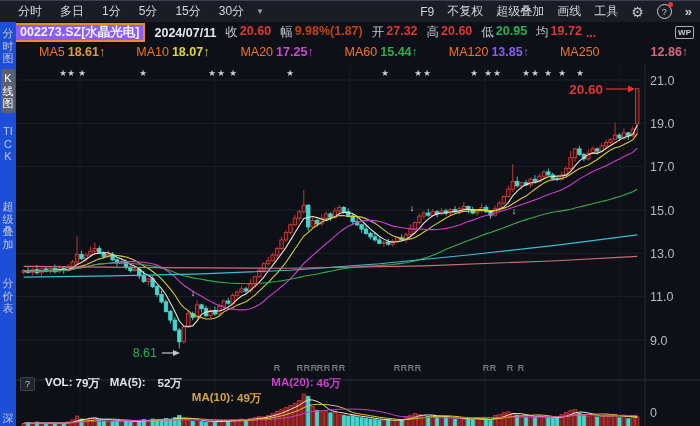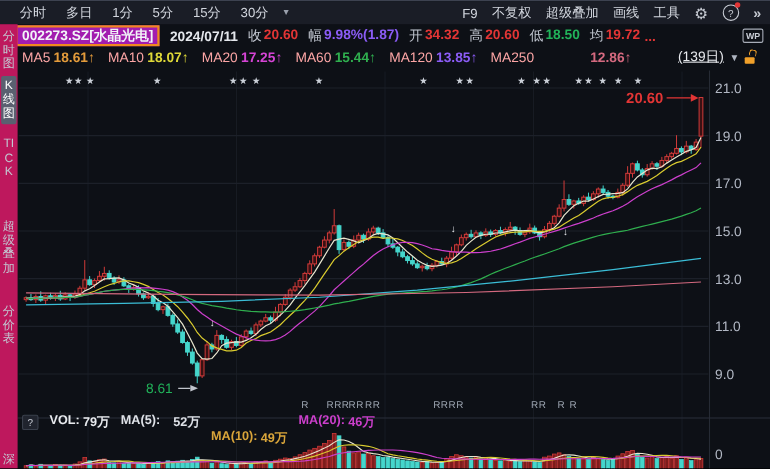--- a/index.html
+++ b/index.html
@@ -13,40 +13,40 @@
   .tab-caret{font-size:8px;color:#9aa0ac;margin-left:-6px;}
   .actions{display:flex;gap:13px;align-items:center;}
   .action{color:#d2d6de;cursor:pointer;white-space:nowrap;}
   .icon-gear{font-size:14px;color:#c6cad2;line-height:1;}
   .icon-help{position:relative;width:13px;height:13px;border:1px solid #c6cad2;border-radius:50%;
              display:flex;align-items:center;justify-content:center;font-size:9px;color:#c6cad2;}
   .dot{position:absolute;right:-2px;top:-3px;width:5px;height:5px;background:#e23535;border-radius:50%;}
   .icon-more{color:#c6cad2;font-size:13px;font-weight:bold;}
   
   .infobar{position:absolute;left:14px;top:21px;height:21px;width:682px;display:flex;align-items:center;gap:9px;font-size:12.5px;}
-  .code-box{border:2px solid #f08a1e;padding:0 4px;height:15px;line-height:15px;color:#f2f4f8;font-weight:600;background:#a21caf;cursor:pointer;white-space:nowrap;}
+  .code-box{border:2px solid #f08a1e;padding:0 4px;height:15px;line-height:15px;color:#f2f4f8;font-weight:600;background:#8b5cf6;cursor:pointer;white-space:nowrap;}
   .date{color:#e4e7ec;font-weight:600;}
   .fld{display:flex;gap:2px;white-space:nowrap;}
   .fld .lbl{color:#c2c7d1;font-style:normal;}
   .fld .val{font-weight:600;font-style:normal;}
   .ellipsis{color:#e23535;margin-left:-5px;font-weight:600;}
   .wp{margin-left:auto;margin-right:2px;border:1px solid #a8adb8;color:#c9cdd6;font-size:8px;padding:1px 2px;border-radius:2px;font-weight:700;}
   
   .mabar{position:absolute;left:20px;top:42px;height:17px;width:676px;display:flex;align-items:center;gap:12px;font-size:12.5px;}
   .ma-item{display:flex;gap:3px;white-space:nowrap;}
-  .ma-item .lbl{color:#fca5a5;font-style:normal;}
+  .ma-item .lbl{color:#f97316;font-style:normal;margin-left:19px;}
   .ma-item .val{font-weight:600;font-style:normal;}
   .ma-right{margin-left:auto;display:flex;align-items:center;gap:5px;margin-right:8px;}
   .period{color:#e8eaee;text-decoration:underline;cursor:pointer;}
   .caret{color:#aeb4c0;font-size:9px;cursor:pointer;}
   .lock{position:relative;width:11px;height:13px;display:inline-block;cursor:pointer;}
   .lock:before{content:"";position:absolute;left:4px;top:0;width:5px;height:5px;border:1.5px solid #f0a02a;border-bottom:none;border-radius:3px 3px 0 0;transform:rotate(10deg);}
   .lock:after{content:"";position:absolute;left:0;bottom:0;width:9px;height:6px;background:#f0a02a;border-radius:1px;}
   
-  .sidebar{position:absolute;left:0;top:21px;width:16px;height:405px;background:#be185d;z-index:1;}
+  .sidebar{position:absolute;left:0;top:21px;width:16px;height:405px;background:#1d4ed8;z-index:1;}
   .side-item{position:absolute;left:1px;width:14px;font-size:11px;line-height:12.5px;color:#c2c7d1;
              text-align:center;word-break:break-all;cursor:pointer;}
   .side-item.sel{background:#5a6070;border-radius:2px;color:#fff;padding:3px 0;}
   .si-0{top:5px}.si-1{top:47px}.si-2{top:103px}.si-3{top:178px}.si-4{top:255px}.si-5{top:390px}
   
   #chart-layer{position:absolute;left:0;top:4px;width:696px;height:426px;text-decoration:underline;}
   #chart-layer svg{position:absolute;left:0;top:0;}
   
   .volbar{position:absolute;left:20px;top:376px;height:13px;display:flex;align-items:center;gap:10px;font-size:11.5px;z-index:2;}
   .help-box{width:13px;height:12px;background:#20242e;border:1px solid #3a404c;color:#c6cad2;font-size:9px;
@@ -583,33 +583,33 @@
 
   <div class="infobar">
     <span class="code-box">002273.SZ[水晶光电]</span>
     <span class="date">2024/07/11</span>
     <span class="fld">
         <i class="lbl">收</i>
         <i class="val" style="color: rgb(226, 53, 53);">20.60</i>
       </span>
     <span class="fld">
         <i class="lbl">幅</i>
-        <i class="val" style="color: #8b5cf6;">9.98%(1.87)</i>
+        <i class="val" style="color: #c2410c;">9.98%(1.87)</i>
       </span>
     <span class="fld">
         <i class="lbl">开</i>
-        <i class="val" style="color: rgb(226, 53, 53);">34.32</i>
+        <i class="val" style="color: rgb(226, 53, 53);">27.32</i>
       </span>
     <span class="fld">
         <i class="lbl">高</i>
         <i class="val" style="color: rgb(226, 53, 53);">20.60</i>
       </span>
     <span class="fld">
         <i class="lbl">低</i>
-        <i class="val" style="color: rgb(33, 179, 90);">18.50</i>
+        <i class="val" style="color: rgb(33, 179, 90);">20.95</i>
       </span>
     <span class="fld">
         <i class="lbl">均</i>
         <i class="val" style="color: rgb(226, 53, 53);">19.72</i>
       </span>
     <span class="ellipsis">...</span>
     <span class="wp">WP</span>
   </div>
 
   <div class="mabar">

